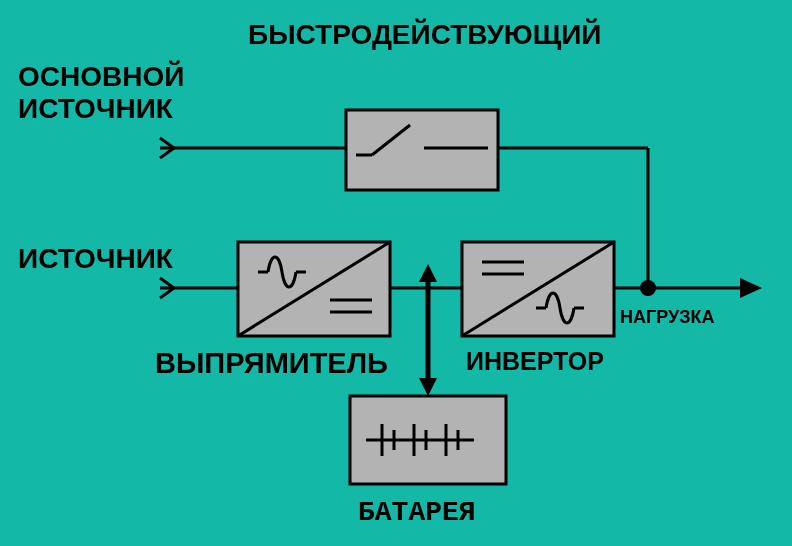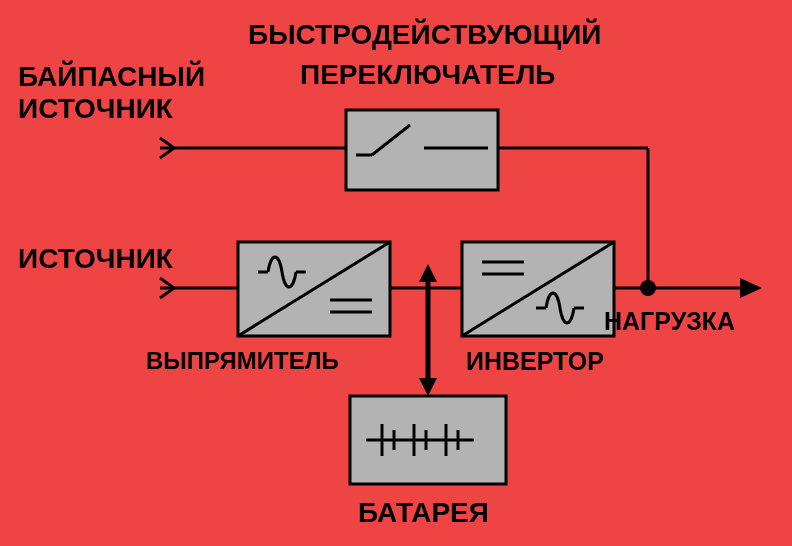--- a/index.html
+++ b/index.html
@@ -4,21 +4,21 @@
 <style>
   html, body {
     margin: 0;
     padding: 0;
     background: #ffffff;
   }
   #diagram-root {
     position: relative;
     width: 792px;
     height: 546px;
-    background: #ef4444;
+    background: #14b8a6;
     font-family: "Liberation Sans", sans-serif;
     overflow: hidden;
   }
   .label {
     position: absolute;
     font-weight: bold;
     color: #000000;
     white-space: pre;
     line-height: 1.05;
     letter-spacing: 0px;
@@ -125,30 +125,29 @@
         <line x1="458" y1="430" x2="458" y2="450" stroke="#000" stroke-width="3"></line>
         <line x1="446" y1="440" x2="458" y2="440" stroke="#000" stroke-width="3"></line>
         <line x1="458" y1="440" x2="474" y2="440" stroke="#000" stroke-width="3"></line>
       </g>
     </g>
 
   </svg>
 
   <div class="label" style="left:248px; top:20px; font-size:28px;">БЫСТРОДЕЙСТВУЮЩИЙ</div>
 
-  <div class="label" style="left:300px; top:60px; font-size:28px;">ПЕРЕКЛЮЧАТЕЛЬ</div>
 
-  <div class="label" style="left:18px; top:62px; font-size:28px;">БАЙПАСНЫЙ</div>
+  <div class="label" style="left:18px; top:62px; font-size:28px;">ОСНОВНОЙ</div>
 
   <div class="label" style="left:18px; top:94px; font-size:28px;">ИСТОЧНИК</div>
 
 
   <div class="label" style="left:18px; top:244px; font-size:28px;">ИСТОЧНИК</div>
 
-  <div class="label" style="left:146px; top:348px; font-size:24px;">ВЫПРЯМИТЕЛЬ</div>
+  <div class="label" style="left:155px; top:348px; font-size:29px;">ВЫПРЯМИТЕЛЬ</div>
 
   <div class="label" style="left:466px; top:348px; font-size:25px;">ИНВЕРТОР</div>
 
-  <div class="label" style="left:358px; top:498px; font-size:28px;">БАТАРЕЯ</div>
+  <div class="label" style="left:358px; top:498px; font-size:28px;font-family:Liberation Mono, monospace;">БАТАРЕЯ</div>
 
-  <div class="label" style="left:604px; top:308px; font-size:25px;">НАГРУЗКА</div>
+  <div class="label" style="left:620px; top:308px; font-size:18px;">НАГРУЗКА</div>
 
 </div>
 
 </body></html>

